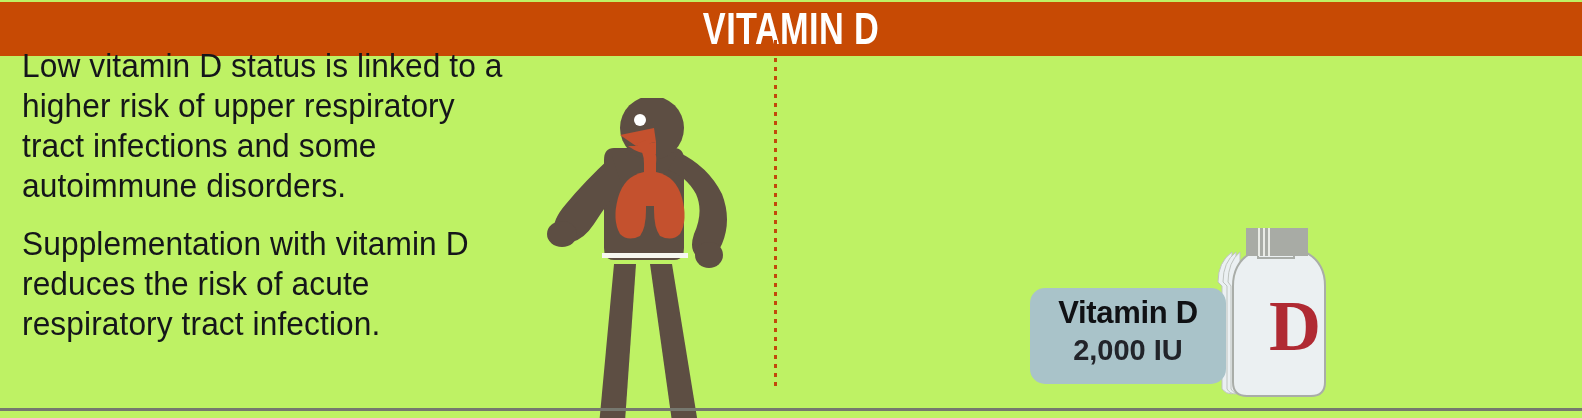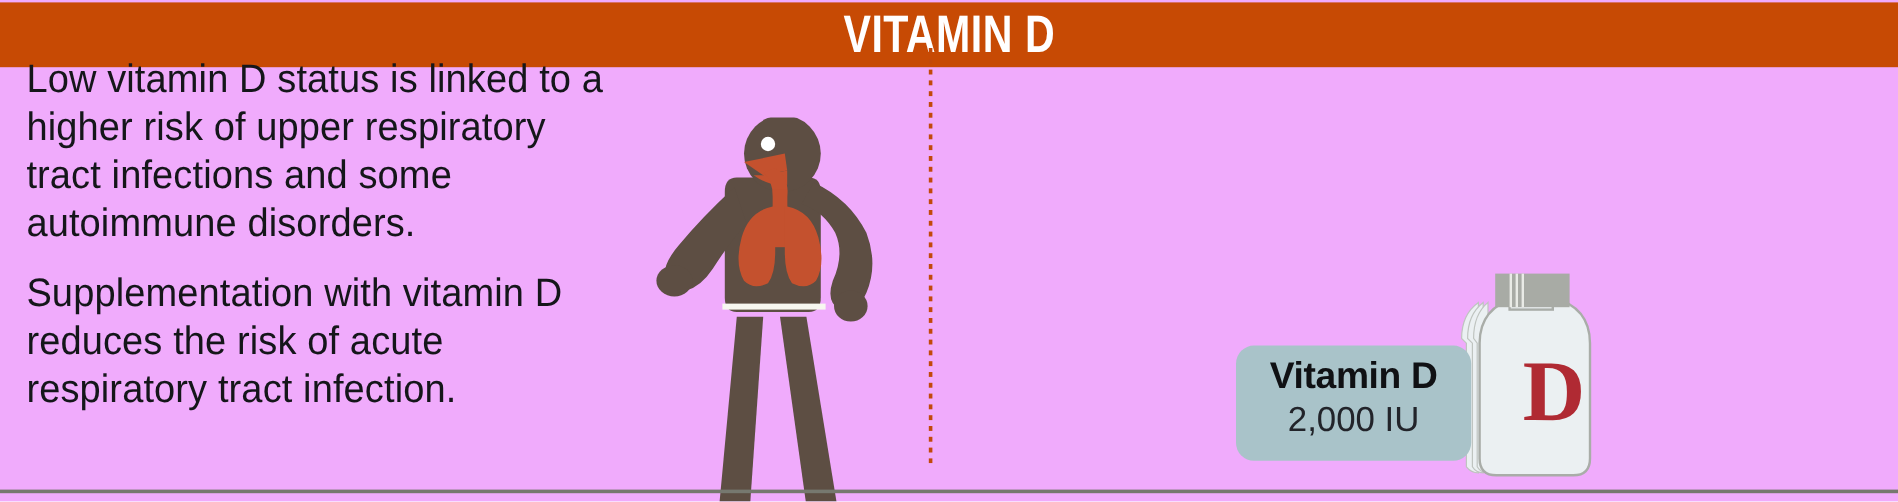--- a/index.html
+++ b/index.html
@@ -7,21 +7,21 @@
     padding: 0;
     background: #ffffff;
   }
   body {
     font-family: "Liberation Sans", sans-serif;
   }
   .infographic {
     position: relative;
     width: 1582px;
     height: 418px;
-    background: #f0abfc;
+    background: #bef264;
     overflow: hidden;
   }
 
   
   .header-bar {
     position: absolute;
     left: 0;
     top: 2px;
     width: 1582px;
     height: 54px;
@@ -122,21 +122,21 @@
     color: #101114;
     font-family: "Liberation Sans", sans-serif;
     font-weight: bold;
     font-size: 31px;
     line-height: 38px;
     letter-spacing: -0.3px;
   }
   .chip-line2 {
     color: #22242a;
     font-family: "Liberation Sans", sans-serif;
-    font-weight: normal;
+    font-weight: bold;
     font-size: 29px;
     line-height: 36px;
   }
   .bottle {
     position: absolute;
     left: 178px;
     top: 0px;
     width: 150px;
     height: 182px;
   }

